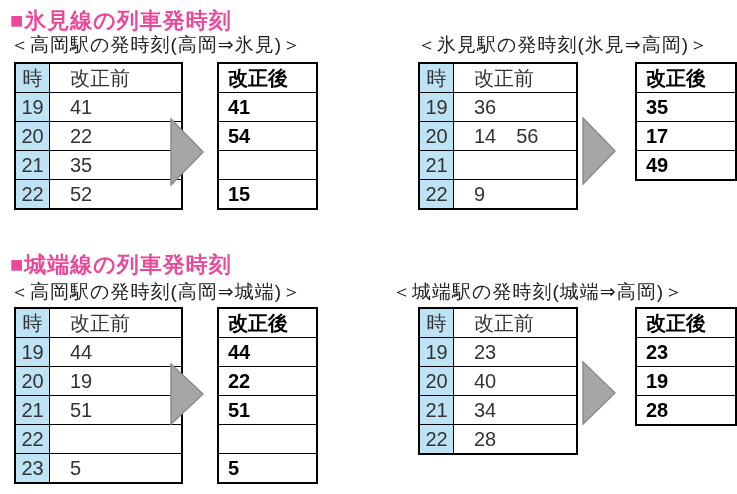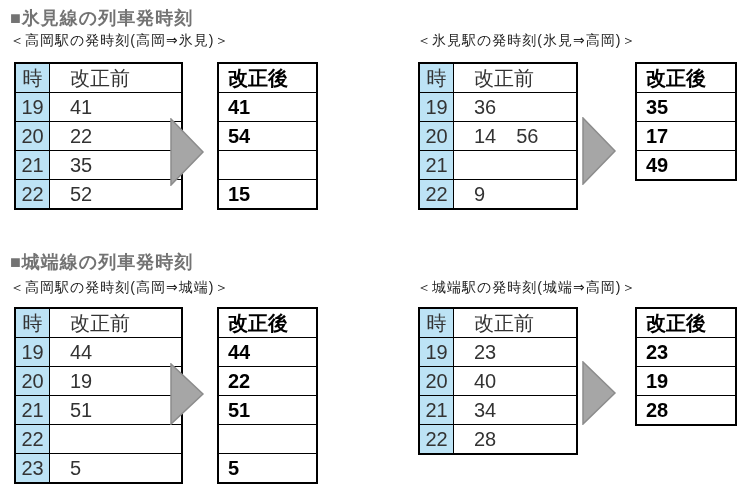--- a/index.html
+++ b/index.html
@@ -10,29 +10,29 @@
   }
   .canvas {
     position: relative;
     width: 737px;
     height: 494px;
     background: #ffffff;
     overflow: hidden;
   }
   .sec-title {
     position: absolute;
-    font-size: 18px;
+    font-size: 22px;
     font-weight: 700;
-    color: #737373;
+    color: #ec4899;
     letter-spacing: 1px;
     white-space: nowrap;
   }
   .sub-title {
     position: absolute;
-    font-size: 14px;
+    font-size: 19px;
     font-weight: 400;
     color: #222222;
     letter-spacing: 1px;
     white-space: nowrap;
   }
   table.tbl {
     position: absolute;
     border-collapse: collapse;
     table-layout: fixed;
     border: 2px solid var(--border, #000);
@@ -243,21 +243,21 @@
         </tr>
     <tr>
           <td></td>
         </tr>
     <tr>
           <td>5</td>
         </tr>
   </tbody>
     </table>
 
-  <div class="sub-title" style="left:417px; top:279px;">＜城端駅の発時刻(城端⇒高岡)＞</div>
+  <div class="sub-title" style="left:392px; top:279px;">＜城端駅の発時刻(城端⇒高岡)＞</div>
 
   <table class="tbl tbl-narrow" style="left:418px; top:307px;">
     <tbody>
         <tr>
       <th class="hour">時</th>
       <th class="before">改正前</th>
     </tr>
     <tr>
       <td class="hour">19</td>
       <td class="before">23</td>

